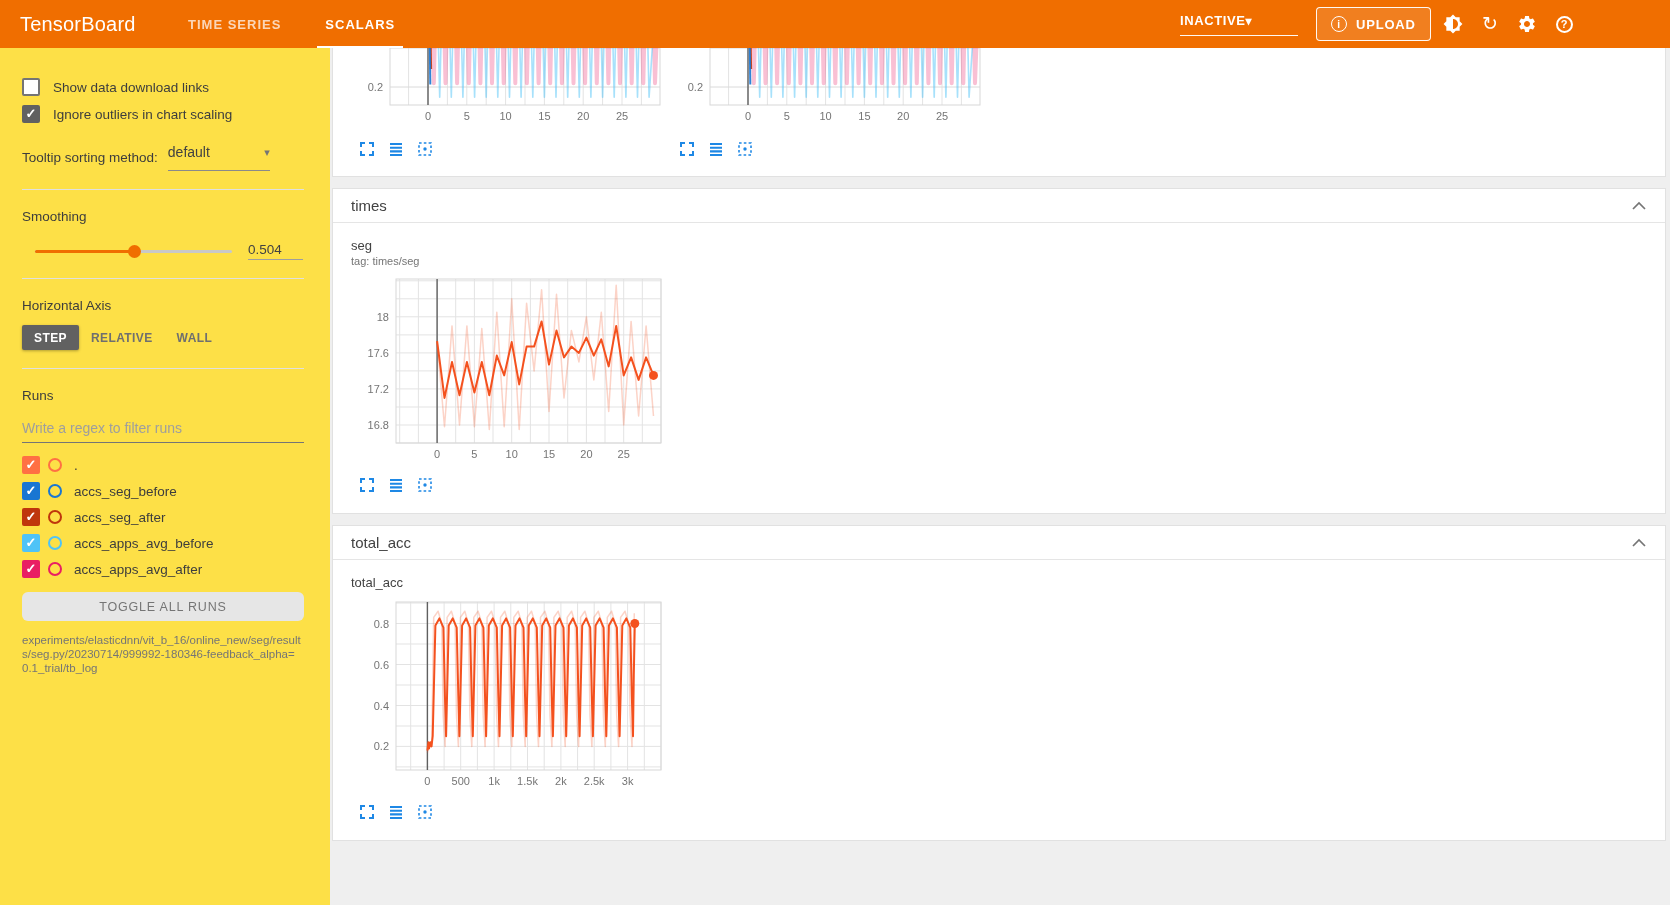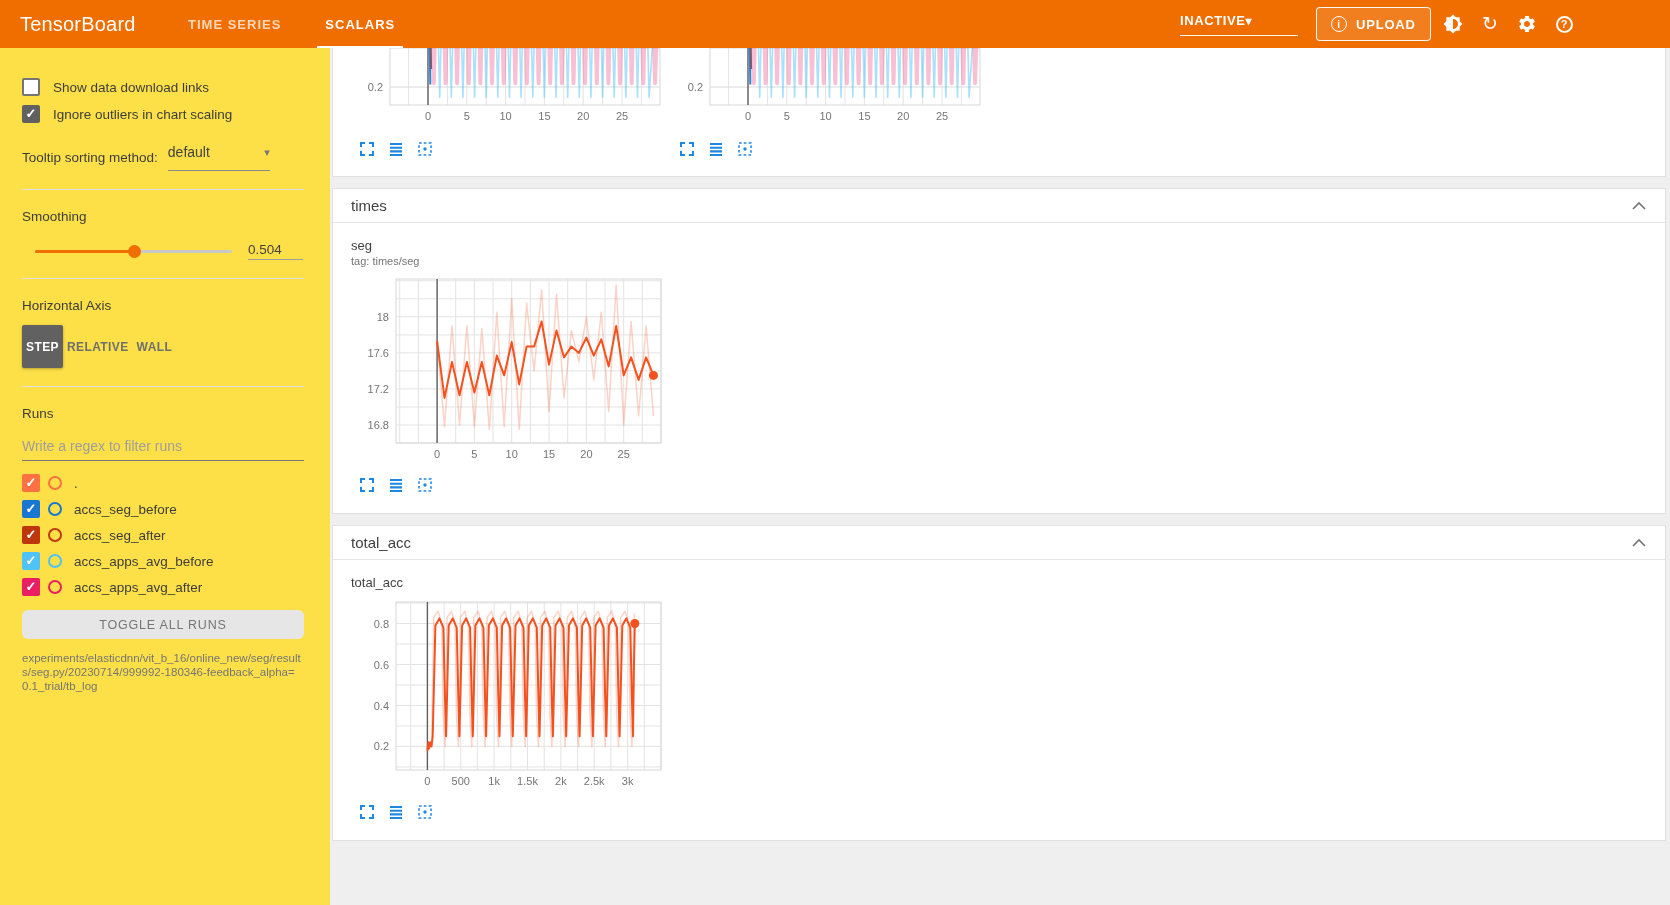--- a/index.html
+++ b/index.html
@@ -37,21 +37,21 @@
   .select-box { margin-left:10px; width:102px; border-bottom:1px solid #8a8a8a; padding-bottom:10px; display:flex; justify-content:space-between; align-items:center; font-size:14px; color:#424242; cursor:pointer; }
   .select-caret { color:#757575; font-size:11px; }
   .divider { height:1px; background:#e0e0e0; margin-top:18px; }
   .sec-title { font-size:13.5px; color:#3d3d3d; margin-top:19px; }
   .slider-row { margin-top:18px; display:flex; align-items:center; padding-left:13px; }
   .slider-track { position:relative; width:197px; height:3px; background:#c8c8c8; border-radius:2px; cursor:pointer; }
   .slider-fill { position:absolute; left:0; top:0; height:3px; background:#f06e00; border-radius:2px; }
   .slider-thumb { position:absolute; top:-5px; width:13px; height:13px; border-radius:50%; background:#f06e00; transform:translateX(-6px); cursor:pointer; }
   .slider-value { margin-left:16px; width:55px; font-size:13.5px; color:#424242; border-bottom:1px solid #9e9e9e; padding-bottom:2px; cursor:text; }
   .axis-btns { margin-top:12px; display:flex; align-items:center; }
-  .axis-btn { height:43px; padding:0 4px; font-size:12px; font-weight:700; letter-spacing:.4px; color:#6f6f6f; display:flex; align-items:center; justify-content:center; border-radius:2px; cursor:pointer; }
+  .axis-btn { height:25px; padding:0 12px; font-size:12px; font-weight:700; letter-spacing:.4px; color:#6f6f6f; display:flex; align-items:center; justify-content:center; border-radius:2px; cursor:pointer; }
   .axis-btn.active { background:#616161; color:#fff; box-shadow:0 1px 3px rgba(0,0,0,.3); }
   .runs-filter { margin-top:13px; }
   .runs-filter input { width:100%; border:none; border-bottom:1px solid #757575; font-family:"Liberation Sans",sans-serif; font-size:14px; color:#424242; padding:4px 0 6px 0; outline:none; background:transparent; }
   .runs-filter input::placeholder { color:#9e9e9e; }
   .run-rows { margin-top:9px; }
   .run-row { display:flex; align-items:center; height:26px; cursor:pointer; }
   .run-cb { width:18px; height:18px; border-radius:2px; flex:0 0 18px; display:flex; align-items:center; justify-content:center; }
   .run-radio { width:14px; height:14px; border-radius:50%; border:2px solid #999; margin-left:8px; flex:0 0 14px; }
   .run-label { margin-left:12px; font-size:13.5px; color:#3d3d3d; }
   .toggle-all { margin-top:10px; height:29px; background:#e6e6e6; border-radius:6px; display:flex; align-items:center; justify-content:center; font-size:12.5px; font-weight:500; letter-spacing:.8px; color:#757575; cursor:pointer; }

